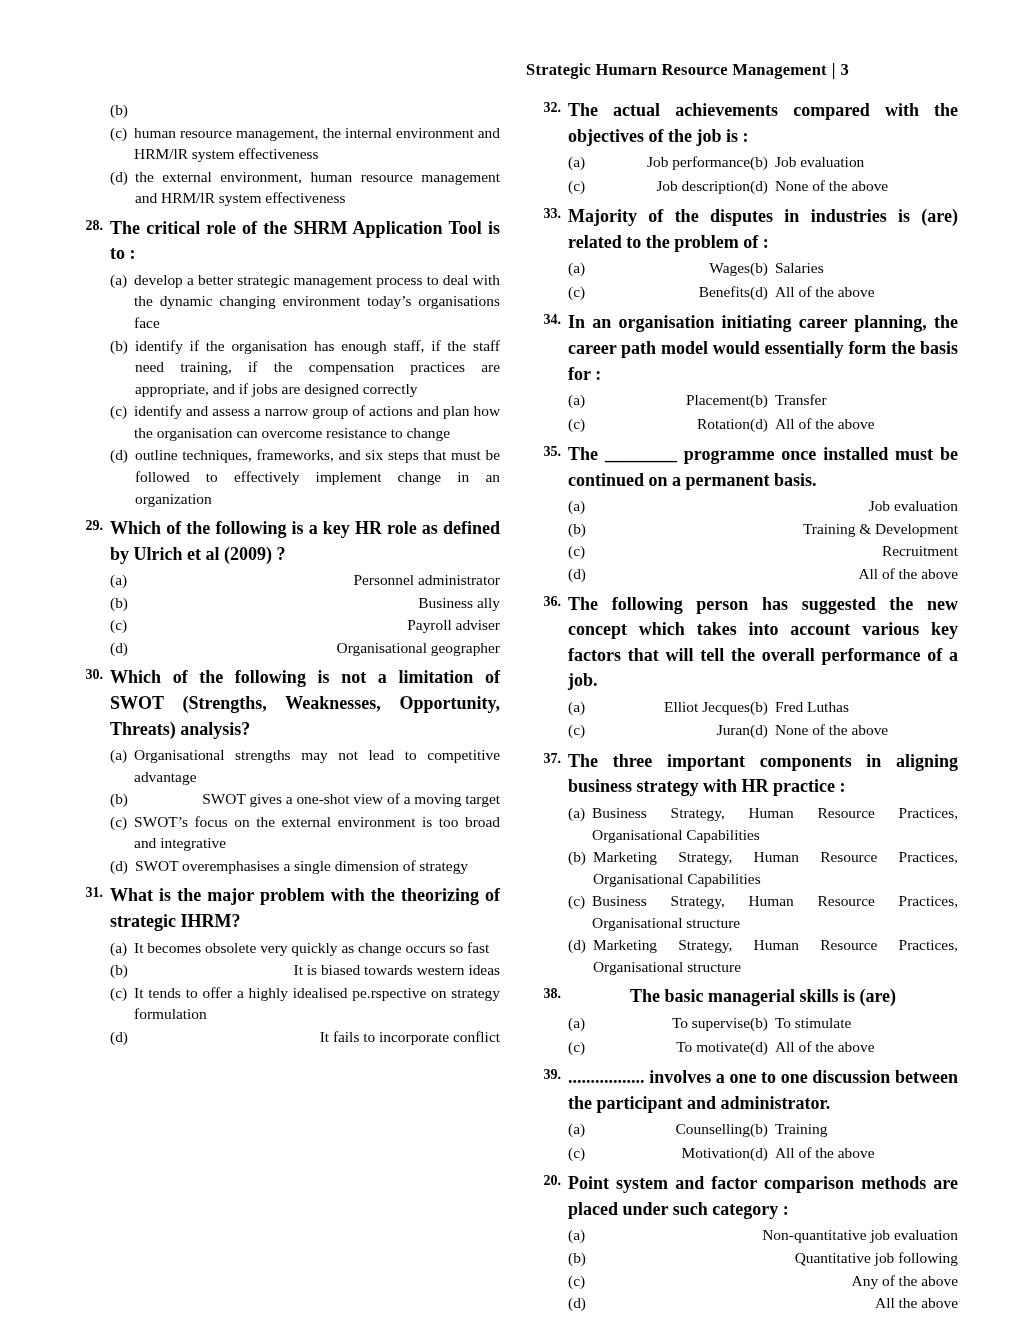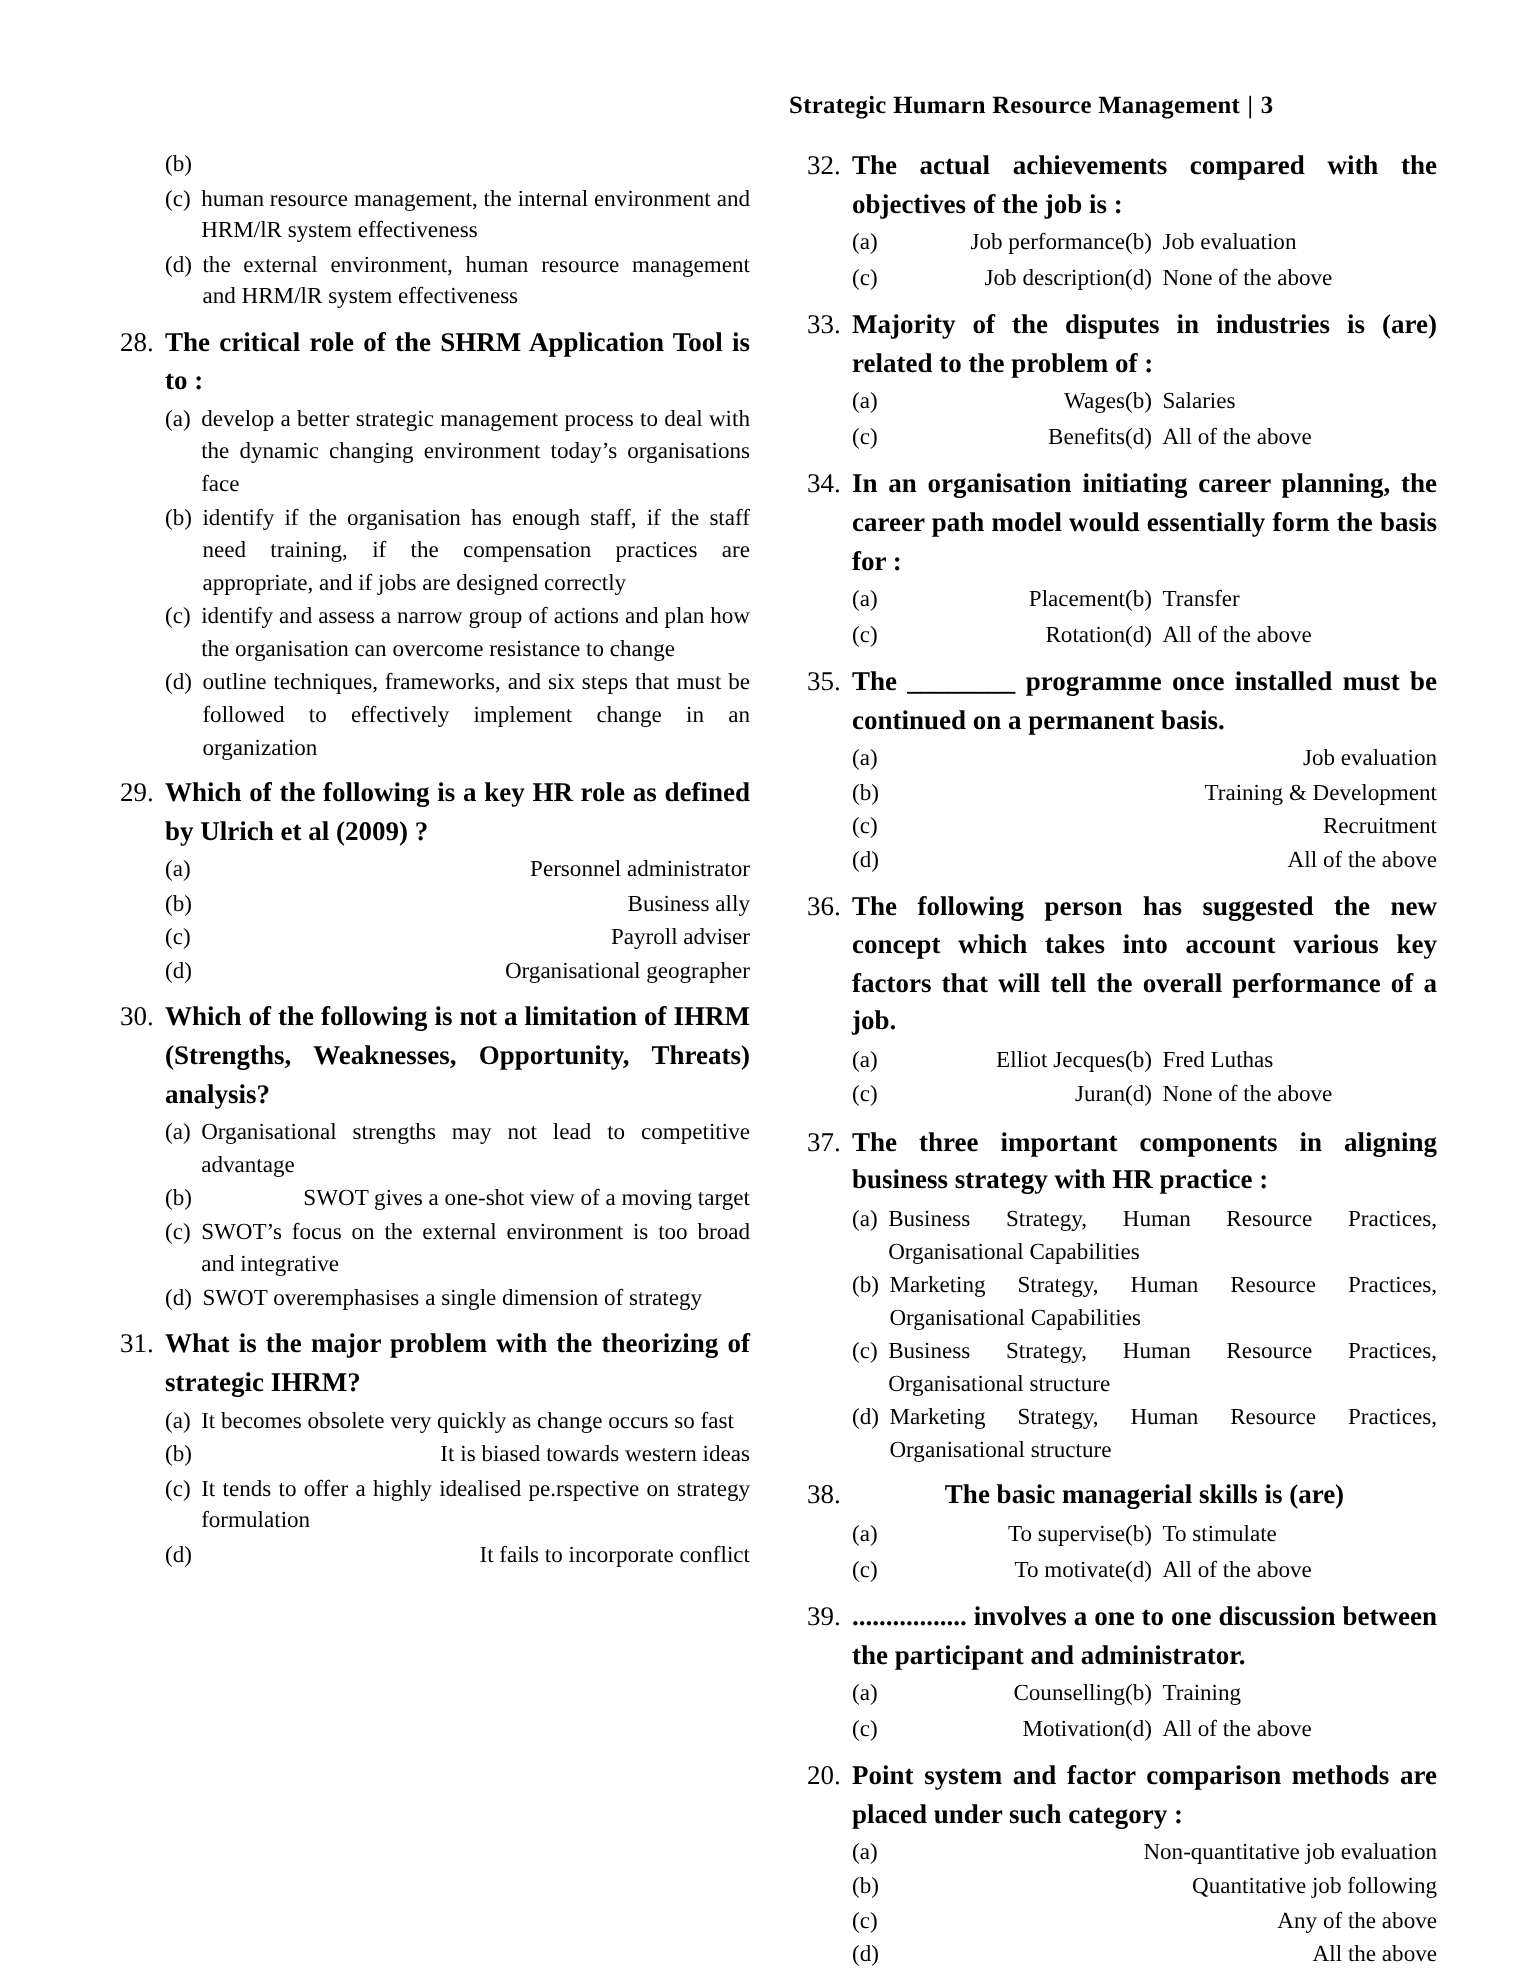--- a/index.html
+++ b/index.html
@@ -41,22 +41,23 @@
     width: 420px;
     flex: 0 0 420px;
   }
   
   .q {
     display: flex;
     margin-bottom: 2px;
   }
   .q-num {
     flex: 0 0 30px;
-    font-weight: normal;
-    font-size: 18px;
+    text-align: right;
+    font-weight: bold;
+    font-size: 14px;
     line-height: 1.42;
     padding-right: 7px;
     box-sizing: border-box;
   }
   .q-text {
     flex: 1 1 auto;
     font-weight: bold;
     font-size: 18px;
     line-height: 1.42;
     text-align: justify;
@@ -162,21 +163,21 @@
             </div>
             <div class="opt">
               <span class="opt-lab">(d)</span>
               <span class="opt-txt nojust">Organisational geographer</span>
             </div>
           </div>
         </div>
         <div class="tight">
           <div class="q">
             <div class="q-num">30.</div>
-            <div class="q-text">Which of the following is not a limitation of IHRM (Strengths, Weaknesses, Opportunity, Threats) analysis?</div>
+            <div class="q-text">Which of the following is not a limitation of SWOT (Strengths, Weaknesses, Opportunity, Threats) analysis?</div>
           </div>
           <div class="opts">
             <div class="opt">
               <span class="opt-lab">(a)</span>
               <span class="opt-txt">Organisational strengths may not lead to competitive advantage</span>
             </div>
             <div class="opt">
               <span class="opt-lab">(b)</span>
               <span class="opt-txt nojust">SWOT gives a one-shot view of a moving target</span>
             </div>

